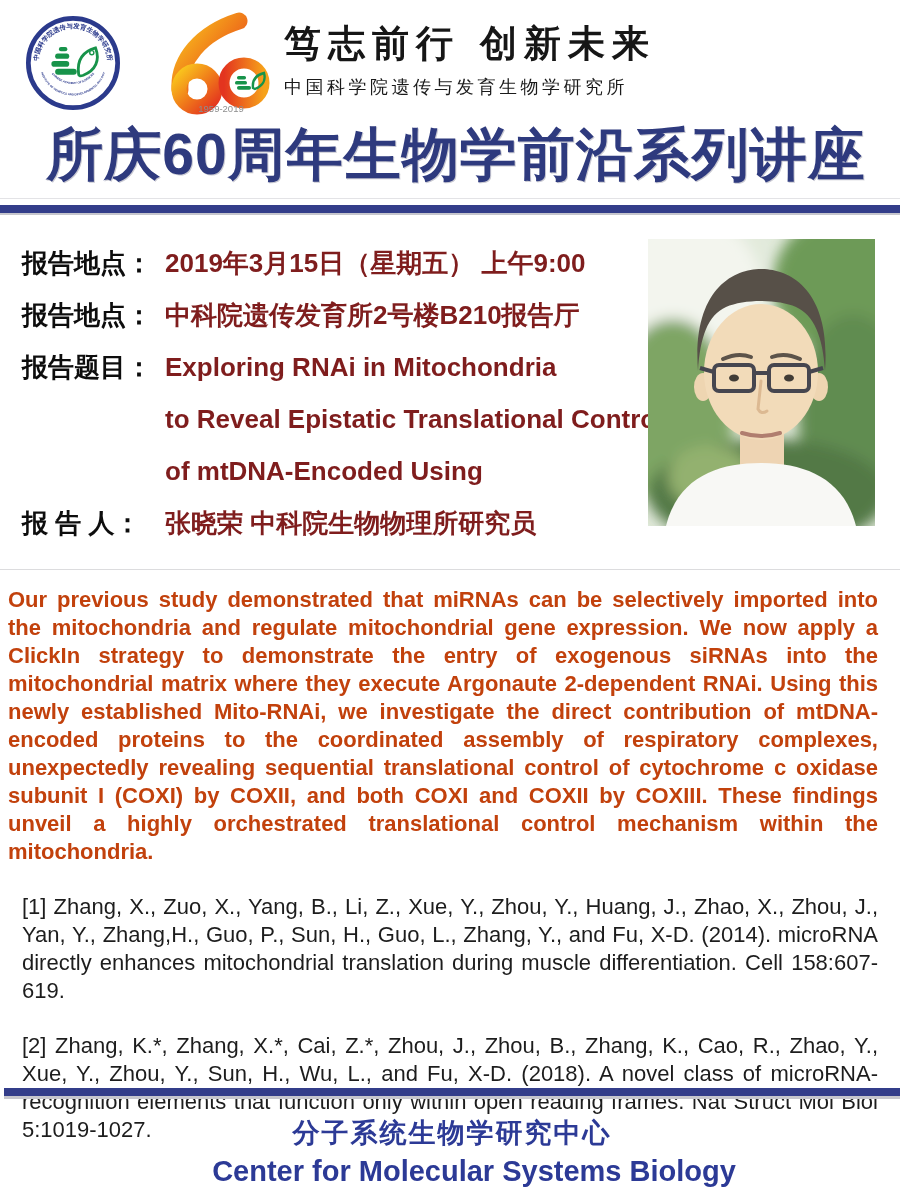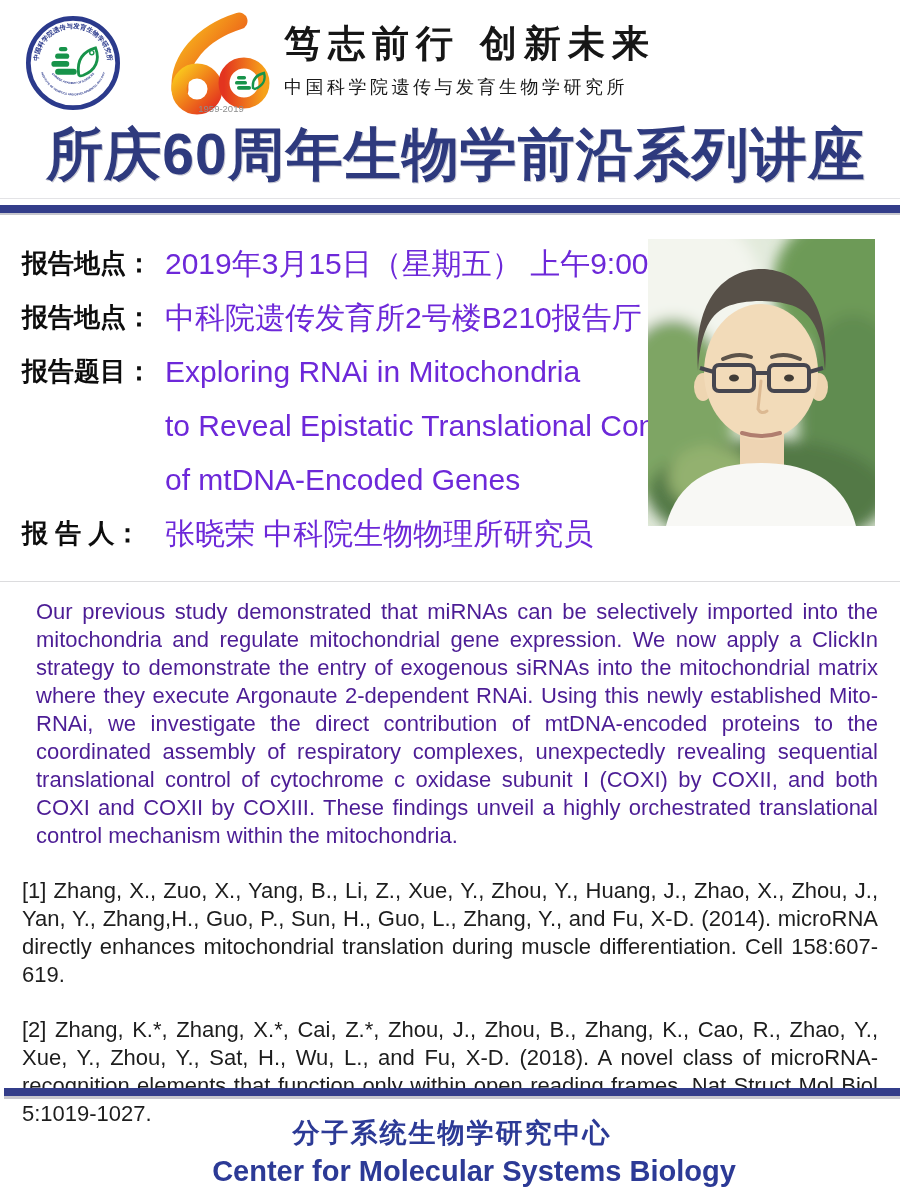--- a/index.html
+++ b/index.html
@@ -49,32 +49,33 @@
     position:relative;
     margin:24px 22px 0 22px;
     min-height:296px;
   }
   .detail-row{line-height:49px;white-space:nowrap;}
   .detail-label{
     display:inline-block;width:143px;
     font-size:26px;font-weight:bold;color:#0d0d0d;vertical-align:top;
   }
   .detail-value{
-    font-size:30px;font-weight:normal;color:#6d28d9;
+    font-size:26px;font-weight:bold;color:#7f1d1d;
   }
   .photo{
     position:absolute;top:0;right:3px;
     width:227px;height:287px;display:block;
   }
   
   .soft-rule{height:1px;background:#dcdcde;margin:18px 0 0 0;}
   .abstract{
-    margin:16px 22px 0 36px;
-    font-size:22px;line-height:28px;color:#4c1d95;
+    margin:16px 22px 0 8px;
+    font-size:22px;line-height:28px;color:#c2410c;
     text-align:justify;
+    font-weight:bold;
   }
   .reference{
     margin:27px 22px 0 22px;
     font-size:22px;line-height:28px;color:#1d1d1d;
     text-align:justify;
   }
   
   .footer{position:absolute;left:4px;right:0;bottom:0;}
   .footer-bar{height:8px;background:#333d8a;border-bottom:3px solid #c6c6cd;}
   .footer-cn{
@@ -165,21 +166,21 @@
     <div class="detail-row">
       <span class="detail-label">报告地点：</span><span class="detail-value">中科院遗传发育所2号楼B210报告厅</span>
     </div>
     <div class="detail-row">
       <span class="detail-label">报告题目：</span><span class="detail-value">Exploring RNAi in Mitochondria</span>
     </div>
     <div class="detail-row">
       <span class="detail-label"></span><span class="detail-value">to Reveal Epistatic Translational Control</span>
     </div>
     <div class="detail-row">
-      <span class="detail-label"></span><span class="detail-value">of mtDNA-Encoded Genes</span>
+      <span class="detail-label"></span><span class="detail-value">of mtDNA-Encoded Using</span>
     </div>
     <div class="detail-row">
       <span class="detail-label">报 告 人：</span><span class="detail-value">张晓荣 中科院生物物理所研究员</span>
     </div>
 
     <svg class="photo" viewBox="0 0 227 287" aria-hidden="true">
       <defs>
           <filter id="pblur" x="-30%" y="-30%" width="160%" height="160%">
             <feGaussianBlur stdDeviation="7"></feGaussianBlur>
           </filter>
@@ -215,21 +216,21 @@
         <path d="M94,194 Q113,200 132,194" stroke="#a8705f" stroke-width="4" fill="none" stroke-linecap="round"></path>
       </g>
       <rect width="227" height="287" fill="#ffffff" opacity="0.10"></rect>
     </svg>
   </div>
 
   <div class="soft-rule"></div>
   <p class="abstract">Our previous study demonstrated that miRNAs can be selectively imported into the mitochondria and regulate mitochondrial gene expression. We now apply a ClickIn strategy to demonstrate the entry of exogenous siRNAs into the mitochondrial matrix where they execute Argonaute 2-dependent RNAi. Using this newly established Mito-RNAi, we investigate the direct contribution of mtDNA-encoded proteins to the coordinated assembly of respiratory complexes, unexpectedly revealing sequential translational control of cytochrome c oxidase subunit I (COXI) by COXII, and both COXI and COXII by COXIII. These findings unveil a highly orchestrated translational control mechanism within the mitochondria.</p>
 
   <p class="reference">[1] Zhang, X., Zuo, X., Yang, B., Li, Z., Xue, Y., Zhou, Y., Huang, J., Zhao, X., Zhou, J., Yan, Y., Zhang,H., Guo, P., Sun, H., Guo, L., Zhang, Y., and Fu, X-D.  (2014).  microRNA directly enhances mitochondrial translation during muscle differentiation.  Cell 158:607-619.</p>
-  <p class="reference">[2] Zhang, K.*, Zhang, X.*, Cai, Z.*, Zhou, J., Zhou, B., Zhang, K., Cao, R., Zhao, Y., Xue, Y., Zhou, Y., Sat, H., Wu, L., and Fu, X-D. (2018). A novel class of microRNA-recognition elements that function only within open reading frames. Nat Struct Mol Biol 5:1019-1027.</p>
+  <p class="reference">[2] Zhang, K.*, Zhang, X.*, Cai, Z.*, Zhou, J., Zhou, B., Zhang, K., Cao, R., Zhao, Y., Xue, Y., Zhou, Y., Sun, H., Wu, L., and Fu, X-D. (2018). A novel class of microRNA-recognition elements that function only within open reading frames. Nat Struct Mol Biol 5:1019-1027.</p>
 
   <div class="footer">
     <div class="footer-bar"></div>
     <div class="footer-cn">分子系统生物学研究中心</div>
     <div class="footer-en">Center for Molecular Systems Biology</div>
   </div>
 
 </div>
 
 </body></html>

